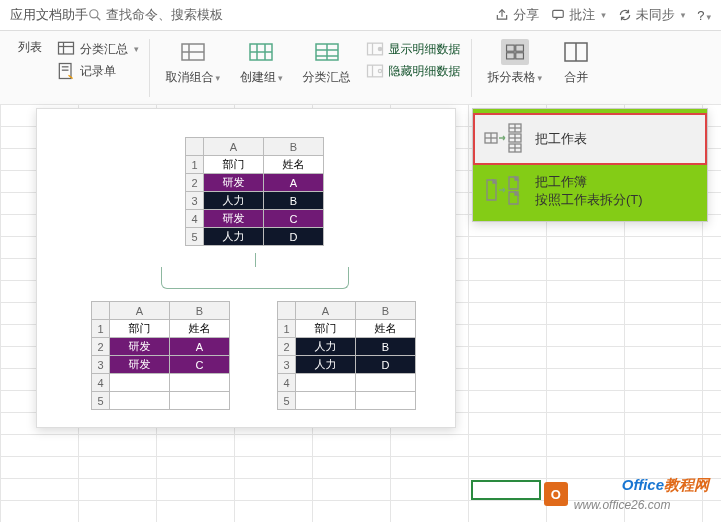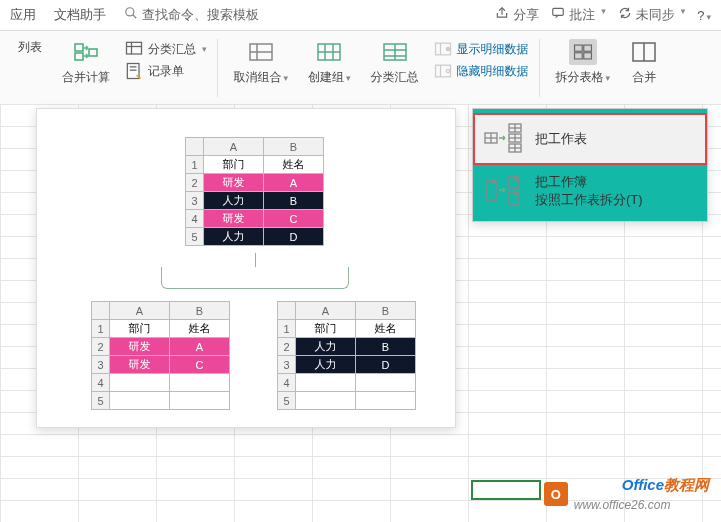--- a/index.html
+++ b/index.html
@@ -8,30 +8,30 @@
       font-size: 12px;
       background: #fff;
       width: 721px;
       height: 522px;
       overflow: hidden;
       position: relative;
     }
     .topbar {
       display: flex;
       align-items: center;
-      gap: 18px;
+      gap: 0;
       padding: 6px 10px;
       color: #555;
       font-size: 13px;
       border-bottom: 1px solid #ddd;
     }
     .topbar .right { margin-left: auto; display: flex; gap: 12px; align-items: center; }
     .topbar span { cursor: default; }
     .drop::after { content: "▾"; font-size: 9px; margin-left: 2px; color: #888; }
-    .icon-small { display:inline-flex; align-items:flex-start; gap:4px; color:#666; }
+    .icon-small { display:inline-flex; align-items:center; gap:4px; color:#666; }
 
     .ribbon {
       display: flex;
       align-items: flex-start;
       padding: 8px 6px 10px 12px;
       gap: 8px;
       border-bottom: 1px solid #ddd;
       background: #fafafa;
     }
     .ribbon-group {
@@ -60,21 +60,21 @@
     .rb-icon-sm { width:20px; height:20px; }
     .pair {
       display: flex;
       flex-direction: column;
       gap: 2px;
       align-items: flex-start;
       color: #444;
       font-size: 12px;
     }
     .pair .row { display:flex; align-items:center; gap:4px; }
-    .disabled { color: #0369a1; align-items: center; }
+    .disabled { color: #14532d; align-items: center; }
     .active-btn {
       background: #d4d4d4;
       border-radius: 2px;
       padding: 3px 4px;
     }
 
     
     .sheet {
       position: absolute;
       top: 104px;
@@ -115,38 +115,38 @@
       height: 18px;
       text-align: center;
       padding: 0;
     }
     .mini-table .rowhdr, .mini-table .colhdr {
       background: #f1f1f1;
       color: #666;
       font-weight: normal;
     }
     .mini-table .rowhdr { width: 18px; }
-    .blue-row td { background: #ec4899; color: #fff; }
+    .blue-row td { background: #701a75; color: #fff; }
     .green-row td { background: #0f172a; color: #fff; }
     .blue-row .rowhdr, .green-row .rowhdr { background:#f1f1f1; color:#666; }
 
     .connector {
       position: absolute;
       border: 1px solid #8db8a0;
       border-top: none;
     }
     .vline { position:absolute; width:1px; background:#8db8a0; }
 
     
     .split-menu {
       position: absolute;
       top: 4px;
       left: 472px;
       width: 236px;
-      background: #14b8a6;
+      background: #84cc16;
       border: 1px solid #ccc;
       box-shadow: 0 3px 10px rgba(0,0,0,0.15);
       z-index: 6;
       padding: 4px 0;
     }
     .split-item {
       display: flex;
       align-items: center;
       gap: 10px;
       padding: 8px 10px;
@@ -231,32 +231,20 @@
         </svg>
       <span>未同步</span>
     </span>
     <span class="drop">?</span>
   </div>
 </div>
 
 <div class="ribbon">
   <div class="ribbon-group">
     <span>列表</span>
-  </div>
-  <div class="ribbon-group">
-    <div class="rb-icon">
-      <svg width="26" height="24" viewBox="0 0 26 24" fill="none" stroke="#4a7" stroke-width="1.5">
-          <rect x="2" y="4" width="8" height="7"></rect>
-          <rect x="2" y="13" width="8" height="7"></rect>
-          <path d="M10 8h5m0 0l-2-2m2 2l-2 2" stroke="#5b8"></path>
-          <path d="M10 16h5m0 0l-2-2m2 2l-2 2" stroke="#5b8"></path>
-          <rect x="16" y="9" width="8" height="7"></rect>
-        </svg>
-    </div>
-    <span>合并计算</span>
   </div>
   <div class="pair">
     <div class="row drop">
       <svg class="rb-icon-sm" viewBox="0 0 24 24" fill="none" stroke="#666" stroke-width="1.5">
           <rect x="3" y="4" width="18" height="14"></rect>
           <line x1="3" y1="9" x2="21" y2="9"></line>
           <line x1="9" y1="4" x2="9" y2="18"></line>
         </svg>
       <span>分类汇总</span>
     </div>

